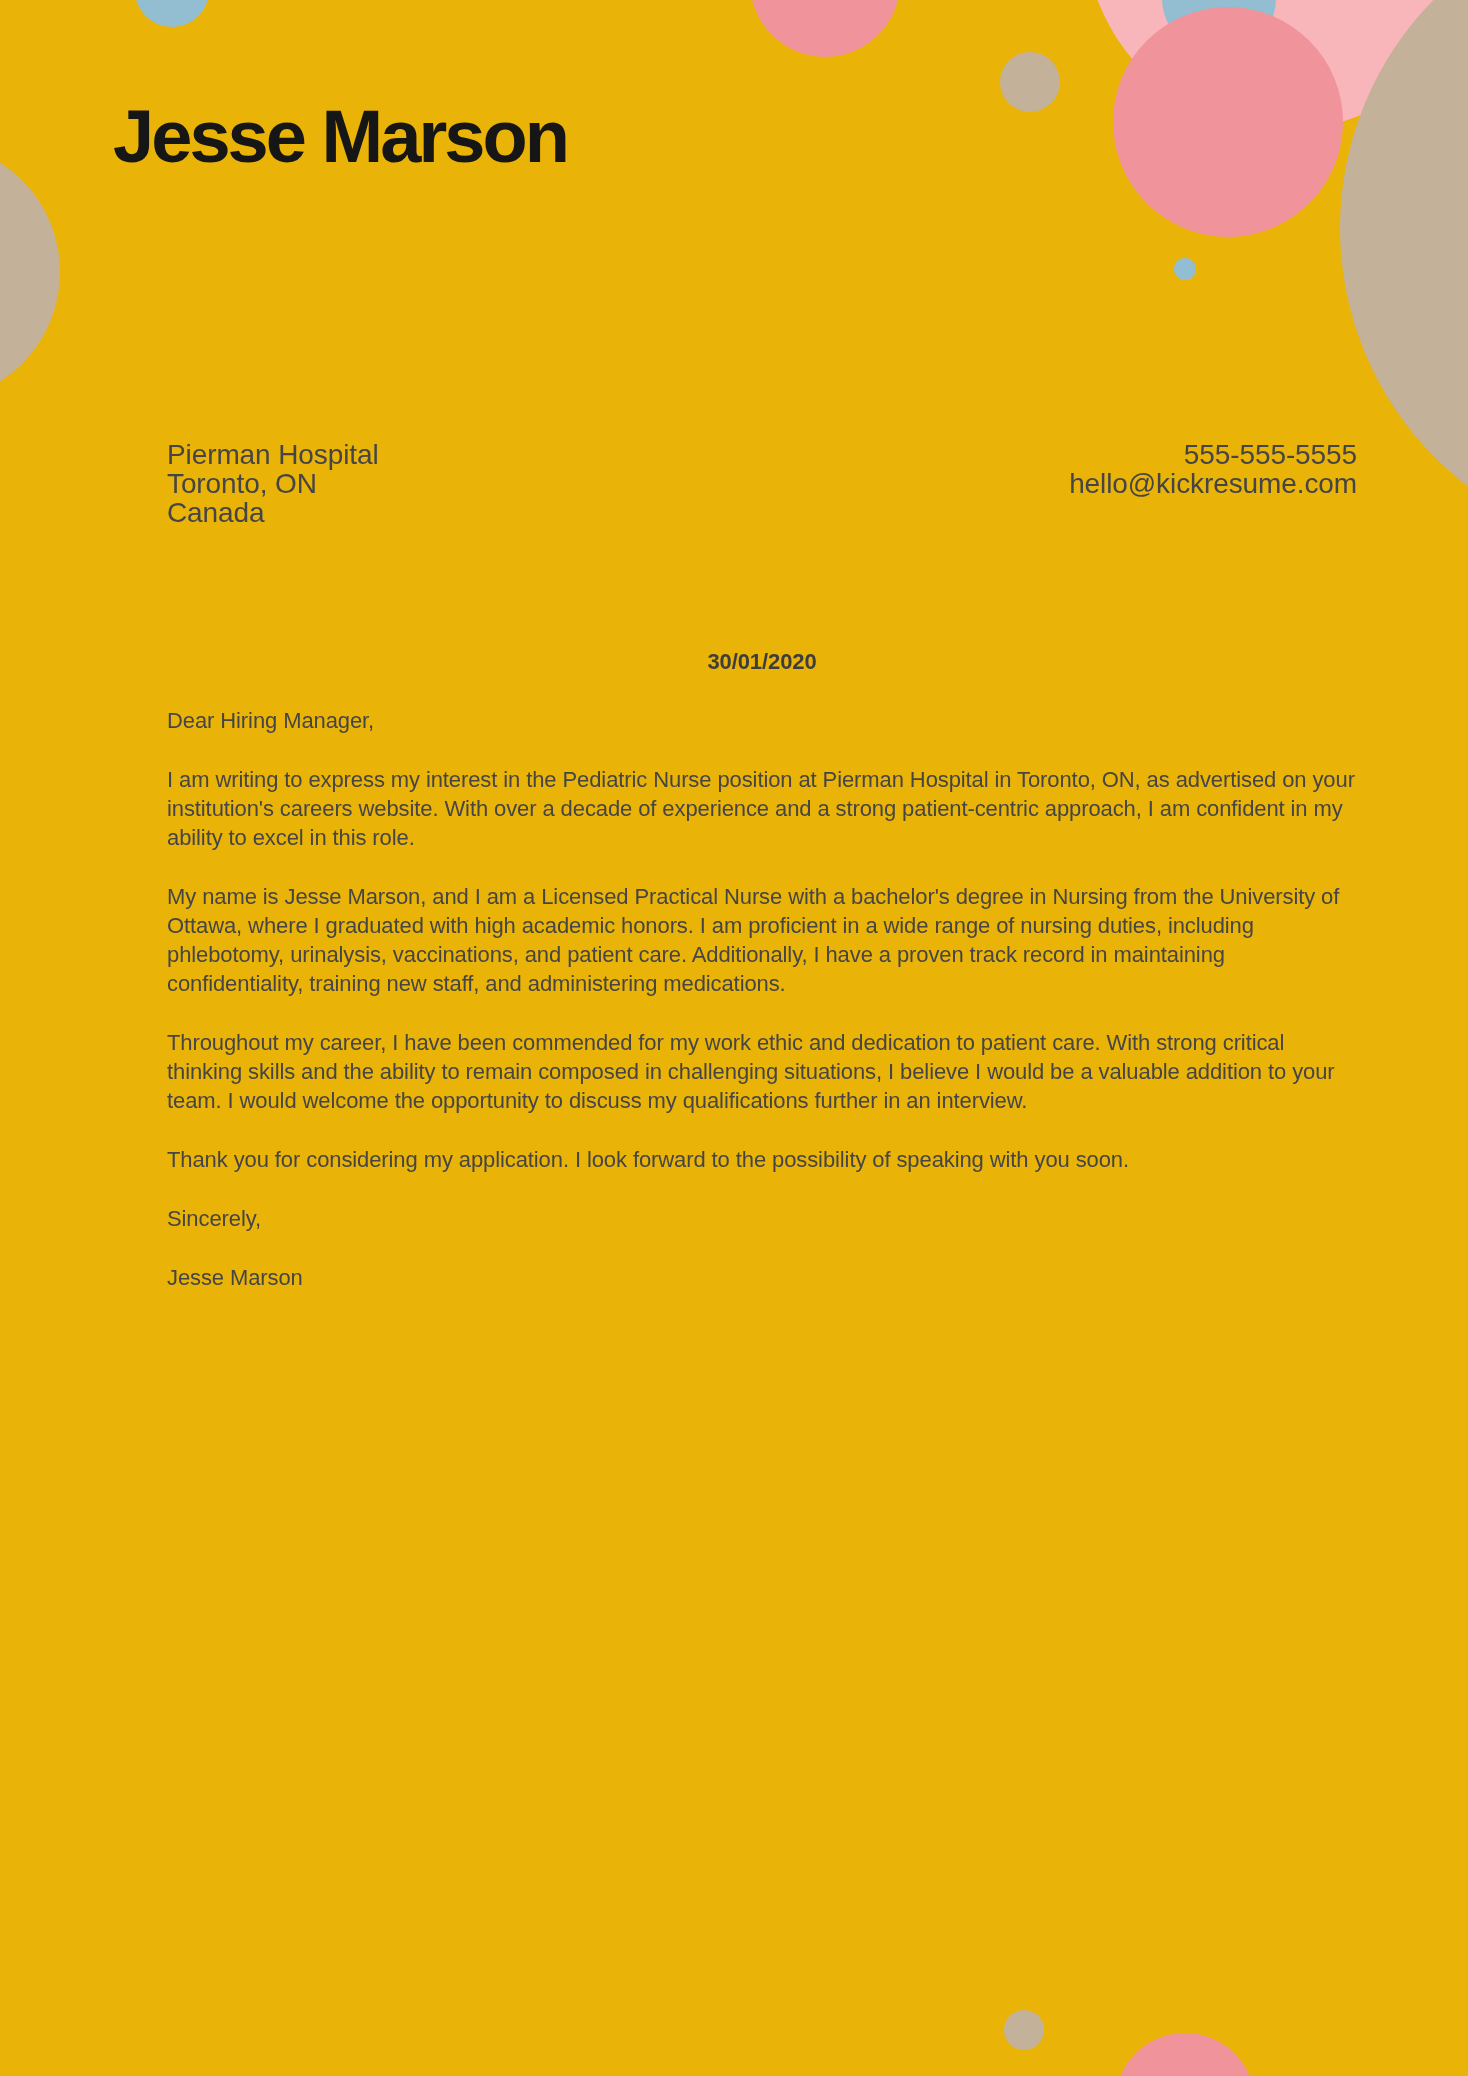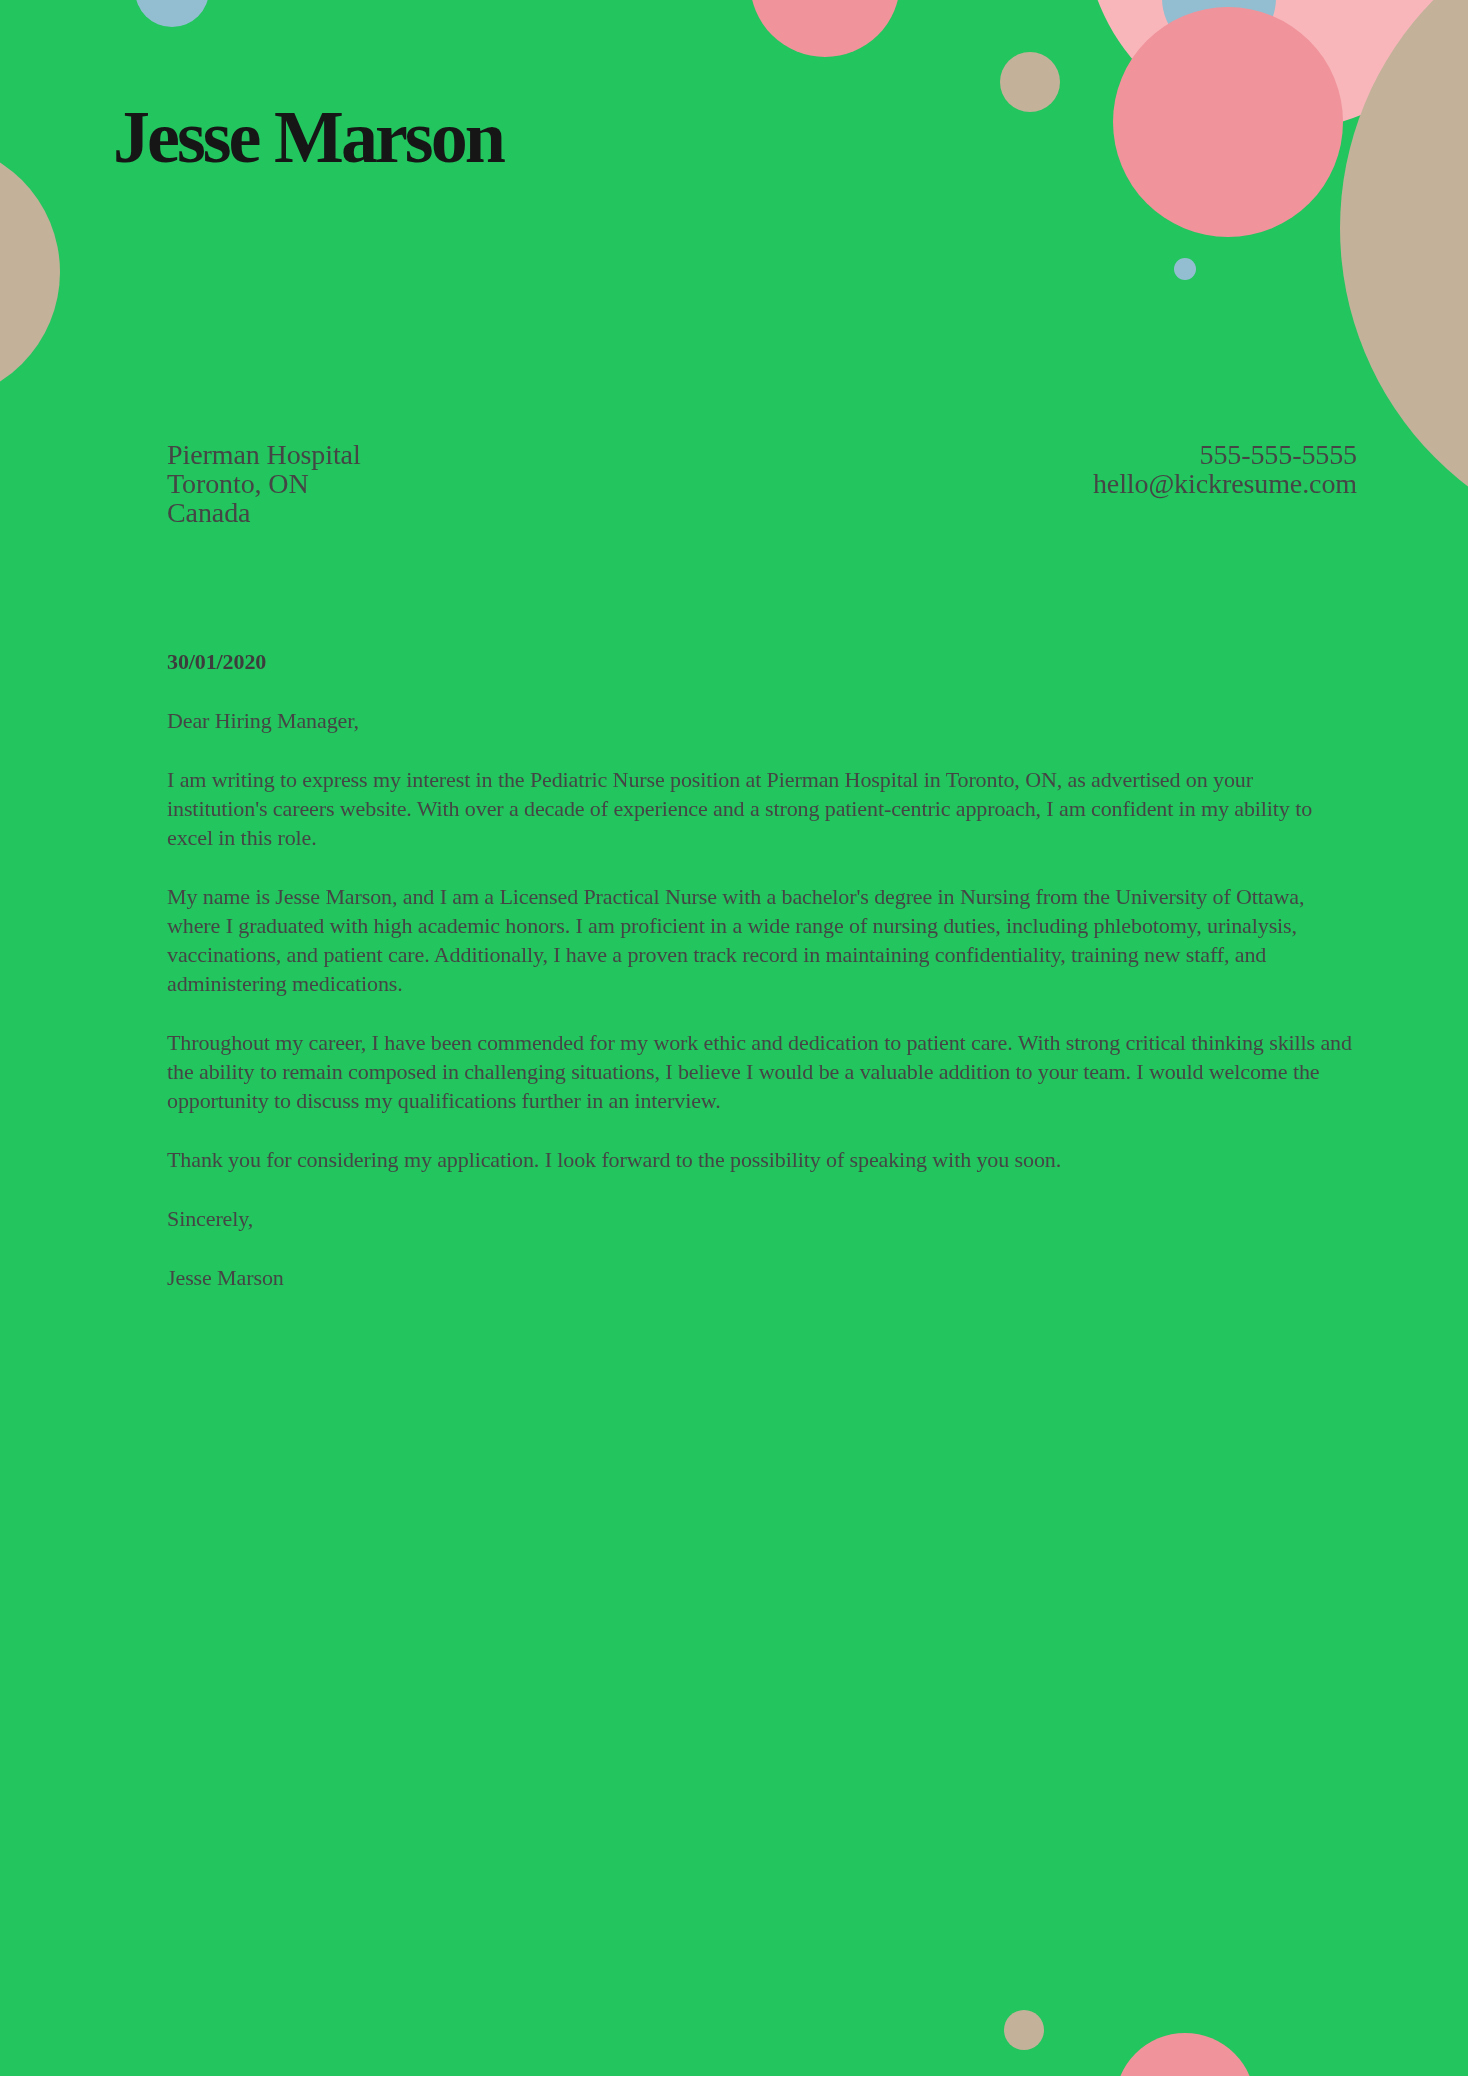--- a/index.html
+++ b/index.html
@@ -1,22 +1,22 @@
 <!DOCTYPE html>
 <html><head>
 <meta charset="utf-8">
 <style>
   html,body{margin:0;padding:0;background:#ffffff;}
   .page{
     position:relative;
     width:1468px;
     height:2076px;
-    background:#22c55e;
+    background:#eab308;
     overflow:hidden;
-    font-family:Liberation Serif, serif;
+    font-family:Liberation Sans, sans-serif;
     color:#454545;
   }
   .decor{position:absolute;border-radius:50%;}
   .name{
     position:absolute;
     left:113px;
     top:100px;
     margin:0;
     font-size:74px;
     line-height:1;
@@ -39,21 +39,21 @@
   .letter-body{
     position:absolute;
     left:167px;
     right:111px;
     top:647px;
     font-size:22px;
     line-height:29px;
     letter-spacing:-0.1px;
   }
   .letter-body p{margin:16px 0 30px 0;}
-  .date-block{margin:0 0 30px 0;}
+  .date-block{margin:0 0 30px 0;text-align:center;}
   .bold{font-weight:700;color:#3d3d3d;}
 </style>
 </head>
 <body>
 
 <div class="page">
 
   <div id="decor-layer">
       <div class="decor" style="left: 1085px; top: -270px; width: 400px; height: 400px; background: rgb(248, 182, 187);"></div>
       <div class="decor" style="left: 1340px; top: -97px; width: 650px; height: 650px; background: rgb(195, 177, 153);"></div>

